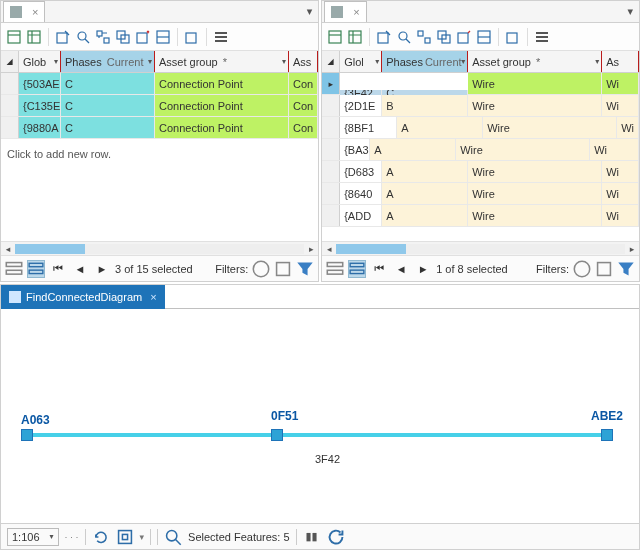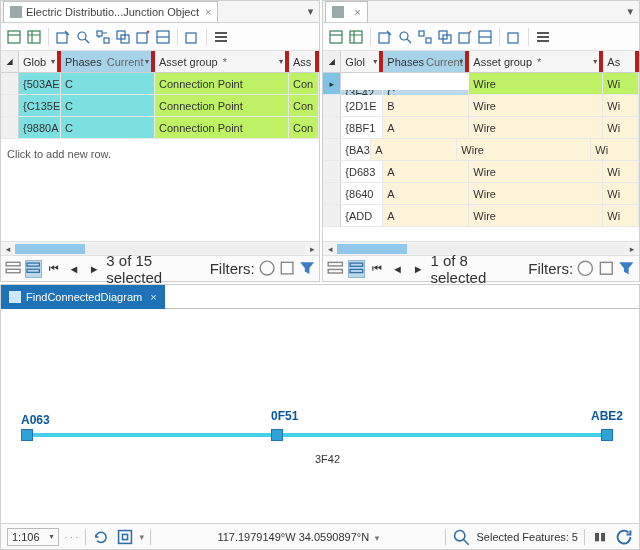--- a/index.html
+++ b/index.html
@@ -13,21 +13,21 @@
 .tab .ico { width: 12px; height: 12px; background: #9aa; margin-right: 4px; }
 .tab .close { margin-left: 6px; color: #888; font-size: 11px; }
 .tabbar-fill { flex: 1; }
 .tabbar-drop { padding: 0 6px; color: #555; }
 .toolbar { display: flex; align-items: center; height: 28px; background: #fdfdfd; border-bottom: 1px solid #e0e0e0; padding: 0 4px; gap: 2px; }
 .tbtn { width: 18px; height: 18px; display: flex; align-items: center; justify-content: center; color: #3a7; }
 .tbtn svg { width: 14px; height: 14px; }
 .tsep { width: 1px; height: 18px; background: #ddd; margin: 0 3px; }
 .menu-drop { width: 18px; height: 18px; display: flex; align-items: center; justify-content: center; }
 .header-row { display: flex; height: 22px; border-bottom: 1px solid #d0d0d0; background: #f5f5f5; }
-.hcell { border-right: 4px solid #b91c1c; padding: 3px 4px; display: flex; align-items: center; font-size: 11px; color: #333; position: relative; overflow: hidden; white-space: nowrap; }
+.hcell { border-right: 1px solid #b91c1c; padding: 3px 4px; display: flex; align-items: center; font-size: 11px; color: #333; position: relative; overflow: hidden; white-space: nowrap; }
 .hcell.sel { background: #a6d3e8; }
 .hcell .sub { color: #666; margin-left: 2px; }
 .hcell .drop { position: absolute; right: 2px; font-size: 8px; color: #555; }
 .grid-body { flex: 1; overflow: hidden; }
 .grow { display: flex; height: 22px; border-bottom: 1px solid #e8e8e8; }
 .gcell { border-right: 1px solid #e8e8e8; padding: 3px 4px; font-size: 11px; overflow: hidden; white-space: nowrap; display: flex; align-items: center; }
 .rowhandle { width: 18px; background: #f0f0f0; border-right: 1px solid #d0d0d0; display:flex; align-items:center; justify-content:center; }
 .rowhandle.sel::before { content:"▸"; font-size:9px; color:#333; }
 .bg-cyan { background: #7de0e0; }
 .bg-cream { background: #fdf3d9; }
@@ -35,21 +35,21 @@
 .bg-green { background: #bef264; }
 .bg-white { background: #fff; }
 .addrow { padding: 15px 6px; color: #555; font-style: normal; height:22px; display:flex; align-items:center; }
 .hscroll { height: 14px; background: #f3f3f3; display: flex; align-items: center; border-top: 1px solid #e0e0e0; }
 .hscroll .arrow { width: 14px; text-align: center; font-size: 9px; color: #555; }
 .hscroll .track { flex: 1; height: 10px; background: #eee; position: relative; }
 .hscroll .thumb { position: absolute; height: 10px; background: #8fc8ea; }
 .statusbar { display: flex; align-items: center; height: 26px; border-top: 1px solid #e0e0e0; background: #fbfbfb; padding: 0 4px; gap: 4px; }
 .sbtn { width: 18px; height: 18px; display: flex; align-items: center; justify-content: center; }
 .sbtn.active { background: #bcd8ea; border:1px solid #8fb8d0;}
-.statusbar .txt { font-size: 15px; color: #333; }
+.statusbar .txt { font-size: 11px; color: #333; }
 
 .diagram-pane { flex: 1; display: flex; flex-direction: column; border: 1px solid #d0d0d0; margin-top: 2px; }
 .dtabbar { display: flex; align-items: center; background: #fff; border-bottom: 1px solid #c0c0c0; height: 24px; text-align: right; }
 .dtab { display: flex; align-items: center; background: #1e73b8; color: #fff; padding: 3px 8px; font-size: 11px; height: 24px; }
 .dtab .ico { width: 12px; height: 12px; background: #cfe6ff; margin-right: 5px; }
 .dtab .close { margin-left: 8px; color: #cfe6ff; }
 .canvas { flex: 1; position: relative; background: #fff; }
 .node-label { position: absolute; font-weight: bold; color: #0a57a4; font-size: 12px; }
 .node { position: absolute; width: 12px; height: 12px; background: #2da3d6; border: 1px solid #1e73b8; }
 .edge { position: absolute; height: 4px; background: #46d0e8; }
@@ -68,21 +68,20 @@
 </head>
 <body>
 
 <div class="app">
   <div class="top-row">
 
     <div class="pane">
       <div class="tabbar">
         <div class="tab">
           <span class="ico"></span>
-          <span>Electric Distributio...Junction Object</span>
           <span class="close">×</span>
         </div>
         <div class="tabbar-fill"></div>
         <div class="tabbar-drop">▾</div>
       </div>
       <div class="toolbar">
         <div class="tbtn">
             <svg class="icon" viewBox="0 0 14 14">
               <rect x="1" y="1" width="12" height="12"></rect>
               <path d="M1 5h12"></path>
@@ -337,21 +336,21 @@
           </div>
           <div class="grow">
             <div class="rowhandle " style=""></div>
             <div class="gcell bg-white" style="width:42px">{2D1E</div>
             <div class="gcell bg-cream" style="width:86px">B</div>
             <div class="gcell bg-cream" style="width:134px">Wire</div>
             <div class="gcell bg-cream" style="flex:1">Wi</div>
           </div>
           <div class="grow">
             <div class="rowhandle " style=""></div>
-            <div class="gcell bg-white" style="width:42px">{8BF1</div>
+            <div class="gcell bg-white" style="width:57px">{8BF1</div>
             <div class="gcell bg-cream" style="width:86px">A</div>
             <div class="gcell bg-cream" style="width:134px">Wire</div>
             <div class="gcell bg-cream" style="flex:1">Wi</div>
           </div>
           <div class="grow">
             <div class="rowhandle " style=""></div>
             <div class="gcell bg-white" style="width:30px">{BA39</div>
             <div class="gcell bg-cream" style="width:86px">A</div>
             <div class="gcell bg-cream" style="width:134px">Wire</div>
             <div class="gcell bg-cream" style="flex:1">Wi</div>
@@ -457,24 +456,20 @@
           </svg>
         </div>
       <div class="sbtn">
           <svg class="icon blue" viewBox="0 0 14 14">
             <rect x="2" y="2" width="10" height="10"></rect>
             <rect x="5" y="5" width="4" height="4"></rect>
           </svg>
         </div>
       <span style="font-size:9px;color:#777">▾</span>
       <div class="sep"></div>
-      <div class="flex-fill" style="text-align:center">
-        <span>117.1979149°W 34.0590897°N</span>
-        <span style="font-size:9px;color:#777">&nbsp;▾</span>
-      </div>
       <div class="sep"></div>
       <div class="sbtn">
           <svg class="icon blue" viewBox="0 0 14 14">
             <circle cx="6" cy="6" r="4"></circle>
             <path d="M9 9l4 4"></path>
           </svg>
         </div>
       <span>Selected Features: 5</span>
       <div class="sep"></div>
       <div class="sbtn" style="color:#555">▮▮</div>

